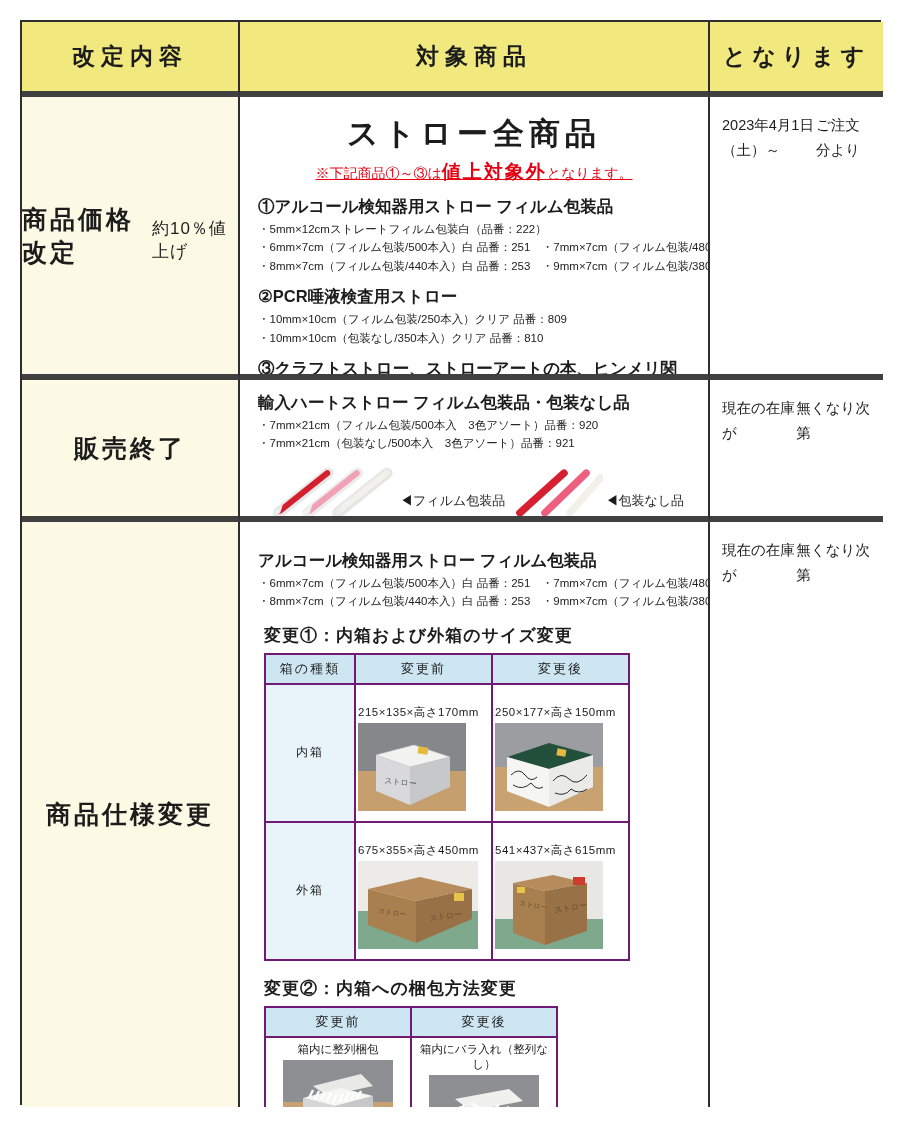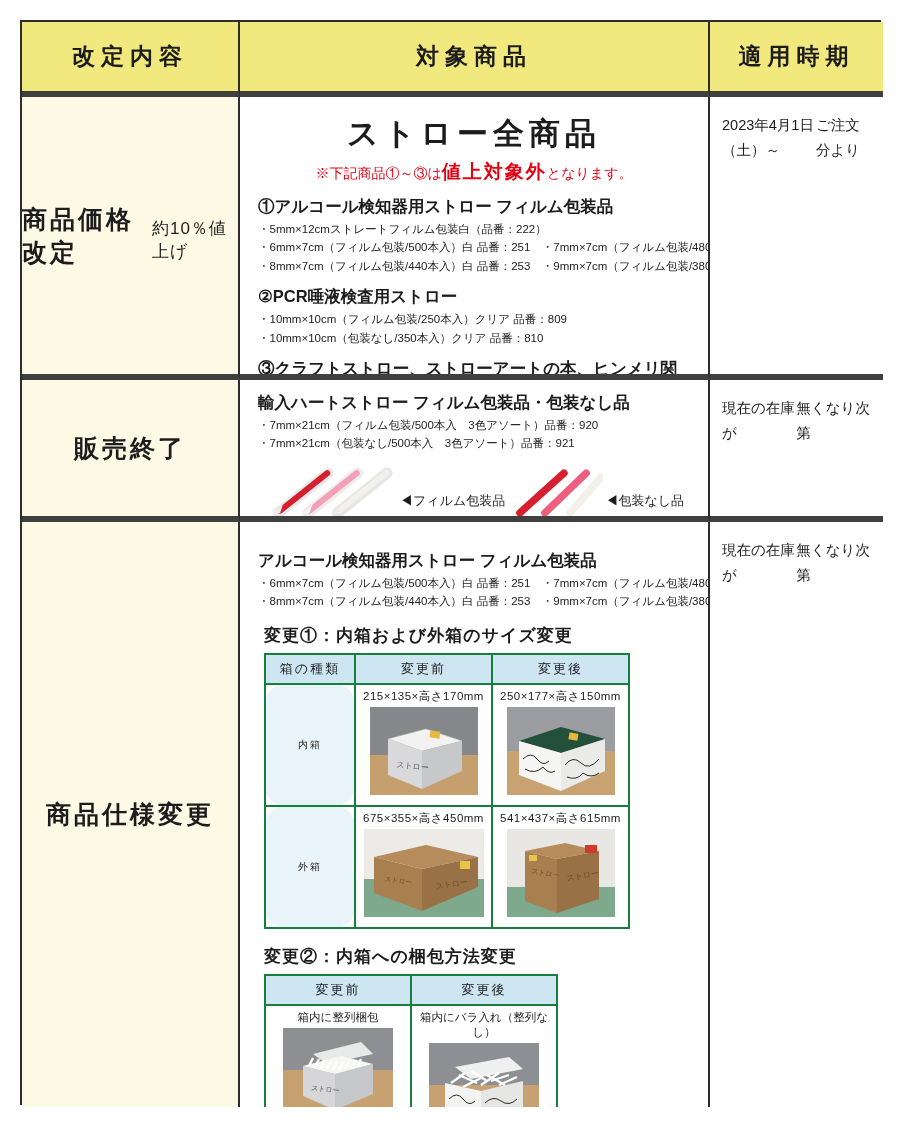--- a/index.html
+++ b/index.html
@@ -39,59 +39,59 @@
   .left-sub  { font-size: 17px; margin-top: 8px; letter-spacing: 1px; }
   .period-cell {
     background: #fff;
     display: flex; flex-direction: row; justify-content: center;
     padding: 16px 12px; font-size: 14.5px; line-height: 1.75;
   }
   .mid-cell { background: #fff; padding: 8px 18px; }
 
   
   .big-title { text-align: center; font-size: 31px; font-weight: bold; letter-spacing: 5px; margin-top: 8px; }
-  .red-note  { text-align: center; color: #e60012; margin-top: 4px; font-size: 14px; }
+  .red-note  { text-align: center; color: #e60012; margin-top: 4px; font-size: 14px; text-decoration: underline; }
   .red-note .em { font-size: 19px; font-weight: bold; letter-spacing: 2px; }
   .grp-title { font-size: 16.5px; font-weight: bold; margin-top: 11px; }
   .bullets { font-size: 11.5px; line-height: 1.6; color: #222; margin-top: 2px; letter-spacing: 0; }
   .bullets div { white-space: nowrap; }
 
   
   .straw-row { display: flex; align-items: flex-end; margin-top: 6px; }
   .straw-caption { font-size: 13px; margin: 0 6px 14px 2px; white-space: nowrap; }
 
   
   .chg-title { font-size: 17px; font-weight: bold; margin: 13px 0 6px 6px; letter-spacing: 1px; }
   table.inner { border-collapse: collapse; margin-left: 6px; }
-  table.inner th, table.inner td { border: 2px solid #15803d; }
+  table.inner th, table.inner td { border: 2px solid #701a75; }
   table.inner th {
     background: #cde6f2; font-size: 13px; font-weight: normal;
     letter-spacing: 2px; padding: 5px 4px;
   }
-  td.kind { background: #e9f4fa; font-size: 10px; letter-spacing: 2px; text-align: center; width: 90px; border-radius: 20px; }
-  td.shot { width: 137px; text-align: center; vertical-align: top; padding: 4px 2px 6px; }
+  td.kind { background: #e9f4fa; font-size: 12px; letter-spacing: 2px; text-align: center; width: 90px; }
+  td.shot { width: 137px; text-align: left; vertical-align: top; padding: 20px 2px 6px; }
   .size-label { font-size: 11.5px; letter-spacing: 0.5px; }
   .photo { display: inline-block; margin-top: 3px; }
   td.pack { width: 146px; text-align: center; vertical-align: top; padding: 4px 2px 6px; }
   .pack-caption { font-size: 11.5px; }
 </style>
 </head>
 <body>
 
 <div class="page">
   <div class="table">
 
     <div class="cell th">
         <span>改定内容</span>
       </div>
     <div class="cell th">
         <span>対象商品</span>
       </div>
     <div class="cell th last-col">
-        <span>適用時期</span>
+        <span>となります</span>
       </div>
 
     <div class="cell left-cell">
       <div class="left-main">商品価格改定</div>
       <div class="left-sub">約10％値上げ</div>
     </div>
     <div class="cell mid-cell">
       <div class="big-title">ストロー全商品</div>
       <div class="red-note">
         <span>※下記商品①～③は</span><span class="em">値上対象外</span><span>となります。</span>

